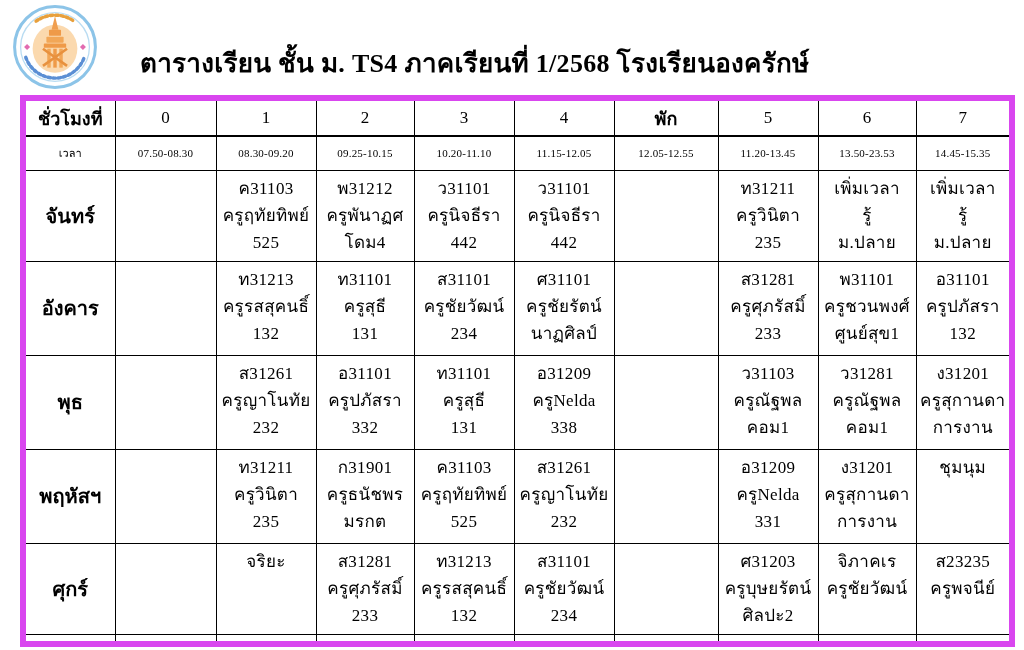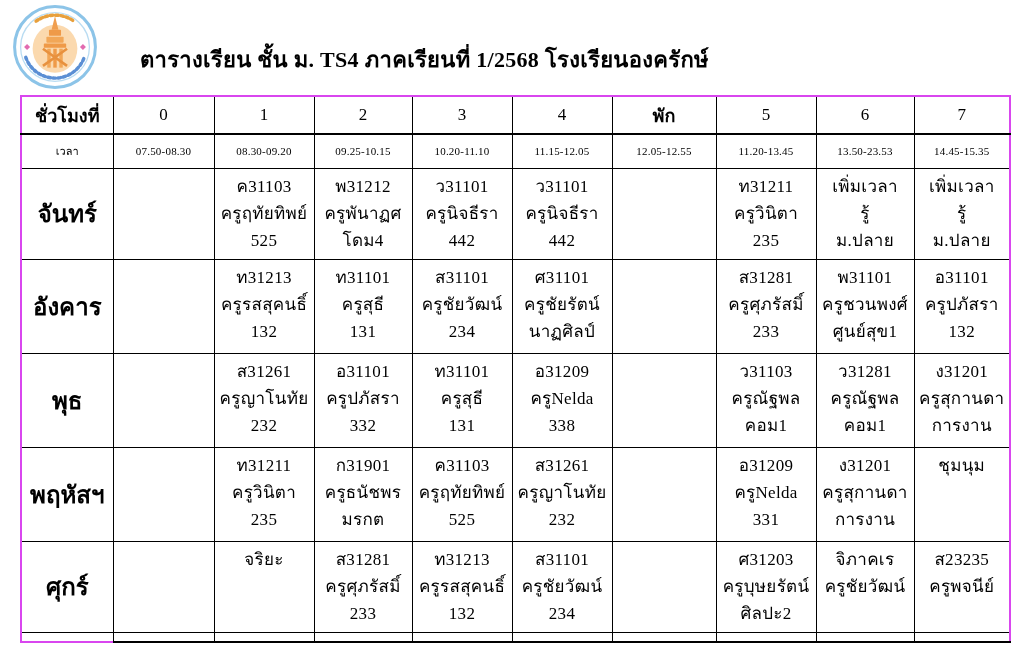--- a/index.html
+++ b/index.html
@@ -21,48 +21,48 @@
     position: absolute;
     left: 12px;
     top: 4px;
     width: 86px;
     height: 86px;
   }
   .doc-title {
     position: absolute;
     left: 140px;
     top: 42px;
-    font-size: 22px;
+    font-size: 26px;
     font-weight: bold;
     letter-spacing: 0.3px;
     white-space: nowrap;
   }
   table.timetable {
     position: absolute;
     left: 20px;
     top: 95px;
     width: 989px;
     border-collapse: collapse;
     table-layout: fixed;
-    border: 2px solid #d946ef;
+    border: 6px solid #d946ef;
   }
   table.timetable th, table.timetable td {
     border: 1.5px solid #000;
     text-align: center;
     padding: 0;
     overflow: hidden;
   }
   tr.hrow1 { height: 38px; }
   tr.hrow1 th { font-size: 18px; font-weight: bold; border-bottom-width: 2px; }
   tr.hrow1 th.pnum { font-weight: normal; font-size: 17px; }
   tr.hrow2 { height: 34px; }
   tr.hrow2 th { font-size: 11px; font-weight: normal; }
   tr.hrow2 td { font-size: 11px; letter-spacing: 0.2px; }
   th.day-name {
-    font-size: 24px;
+    font-size: 20px;
     font-weight: bold;
     vertical-align: middle;
   }
   td.slot {
     vertical-align: top;
     font-size: 17px;
     margin-top: 24px;
   }
   td.slot .line {
     line-height: 27px;

